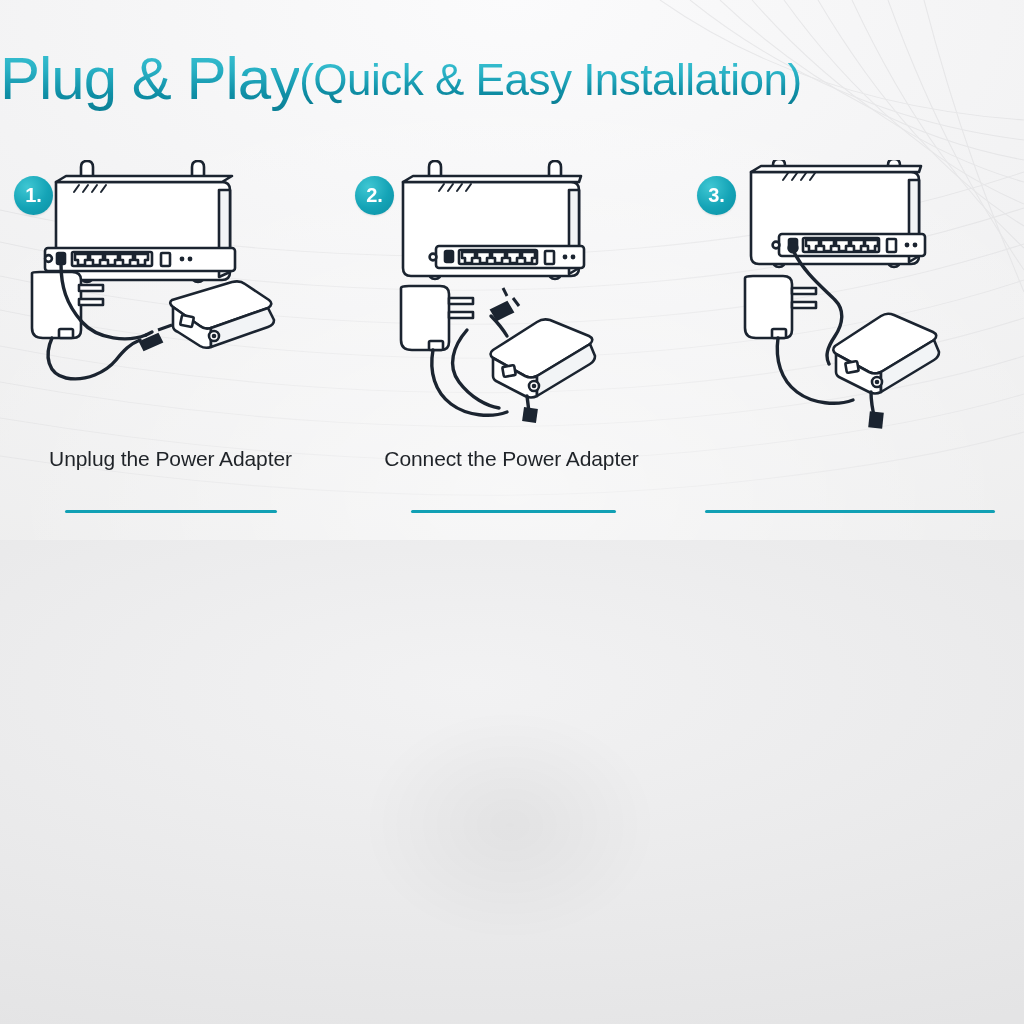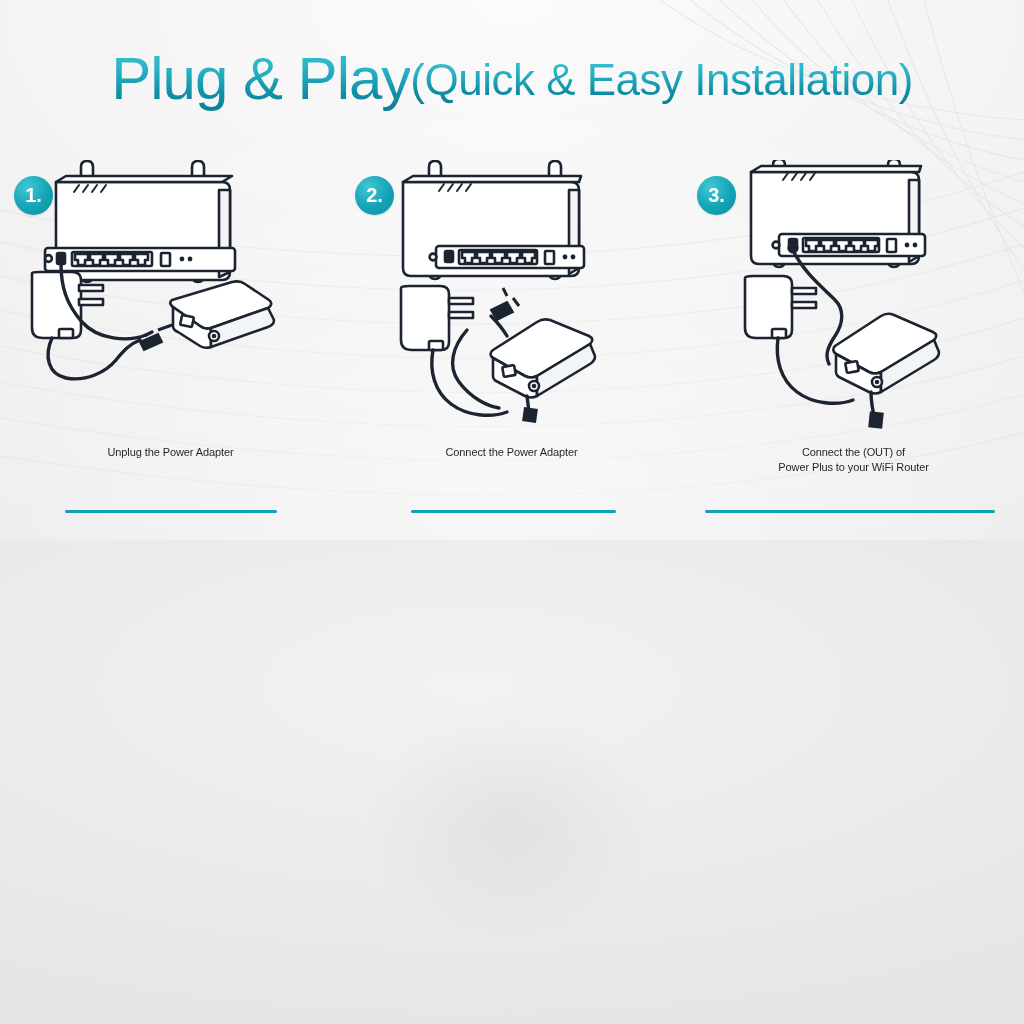--- a/index.html
+++ b/index.html
@@ -18,21 +18,21 @@
       radial-gradient(120% 70% at 50% 0%,#fbfbfc 0%,#f3f3f4 45%,#eaeaea 100%);
   }
   .bg-waves{position:absolute;inset:0;opacity:.55;}
   .bg-vig{
     position:absolute;inset:0;
     background:radial-gradient(90% 60% at 50% 48%,rgba(255,255,255,.55) 0%,rgba(255,255,255,0) 70%);
   }
 
   
   .title-wrap{
-    position:absolute;left:0;right:0;top:44px;text-align:center;
+    position:absolute;left:0;right:0;top:44px;text-align:left;
     white-space:nowrap;
   }
   .t-main,.t-sub{
     display:inline-block;
     background:linear-gradient(180deg,#3fc6d6 0%,#28b0c4 38%,#0f8fa6 72%,#0a7e94 100%);
     -webkit-background-clip:text;background-clip:text;
     color:transparent;-webkit-text-fill-color:transparent;
   }
   .t-main{font-size:60px;font-weight:400;letter-spacing:-1px;}
   .t-sub{font-size:44px;font-weight:400;letter-spacing:-.5px;position:relative;top:-4px;}
@@ -49,21 +49,21 @@
     display:flex;align-items:center;justify-content:center;
     letter-spacing:0;line-height:1;
     box-shadow:0 1px 2px rgba(0,0,0,.10);
   }
   .badge span{transform:translateY(-1px);}
 
   .art{position:absolute;left:0;top:0;width:341px;height:280px;}
 
   .cap{
     position:absolute;left:0;right:0;top:285px;text-align:center;
-    font-size:11px;line-height:1.32;color:#1f2328;font-weight:500;
+    font-size:21px;line-height:1.32;color:#1f2328;font-weight:500;
     letter-spacing:-.1px;
   }
   .rule{
     position:absolute;top:350px;height:3px;background:#11a0b4;border-radius:2px;
   }
   .s1 .rule{left:65px;width:212px;}
   .s2 .rule{left:70px;width:205px;}
   .s3 .rule{left:22px;width:290px;}
 
   
@@ -315,24 +315,20 @@
                    C144,188 142,196 146,204"></path>
           <path d="M95,178 C92,200 98,220 114,232 C130,244 154,246 170,240"></path>
           <path d="M188,232 C188,244 190,252 192,260"></path>
         </g>
         <circle cx="110" cy="88" r="5.6" fill="#1b2430"></circle>
         <g fill="#1b2430">
           <path d="M186,252 h14 v16 h-14 z" transform="rotate(6 193 260)"></path>
         </g>
       </svg>
 
-      <div class="cap">
-        <div>Connect the (OUT) of</div>
-        <div>Power Plus to your WiFi Router</div>
-      </div>
       <div class="rule"></div>
     </div>
   </div>
 
   <div class="photo">
     <div class="photo-bg"></div>
     <div class="ph-shadow"></div>
 
     <svg width="1024" height="484" viewBox="0 0 1024 484">
       <defs>

